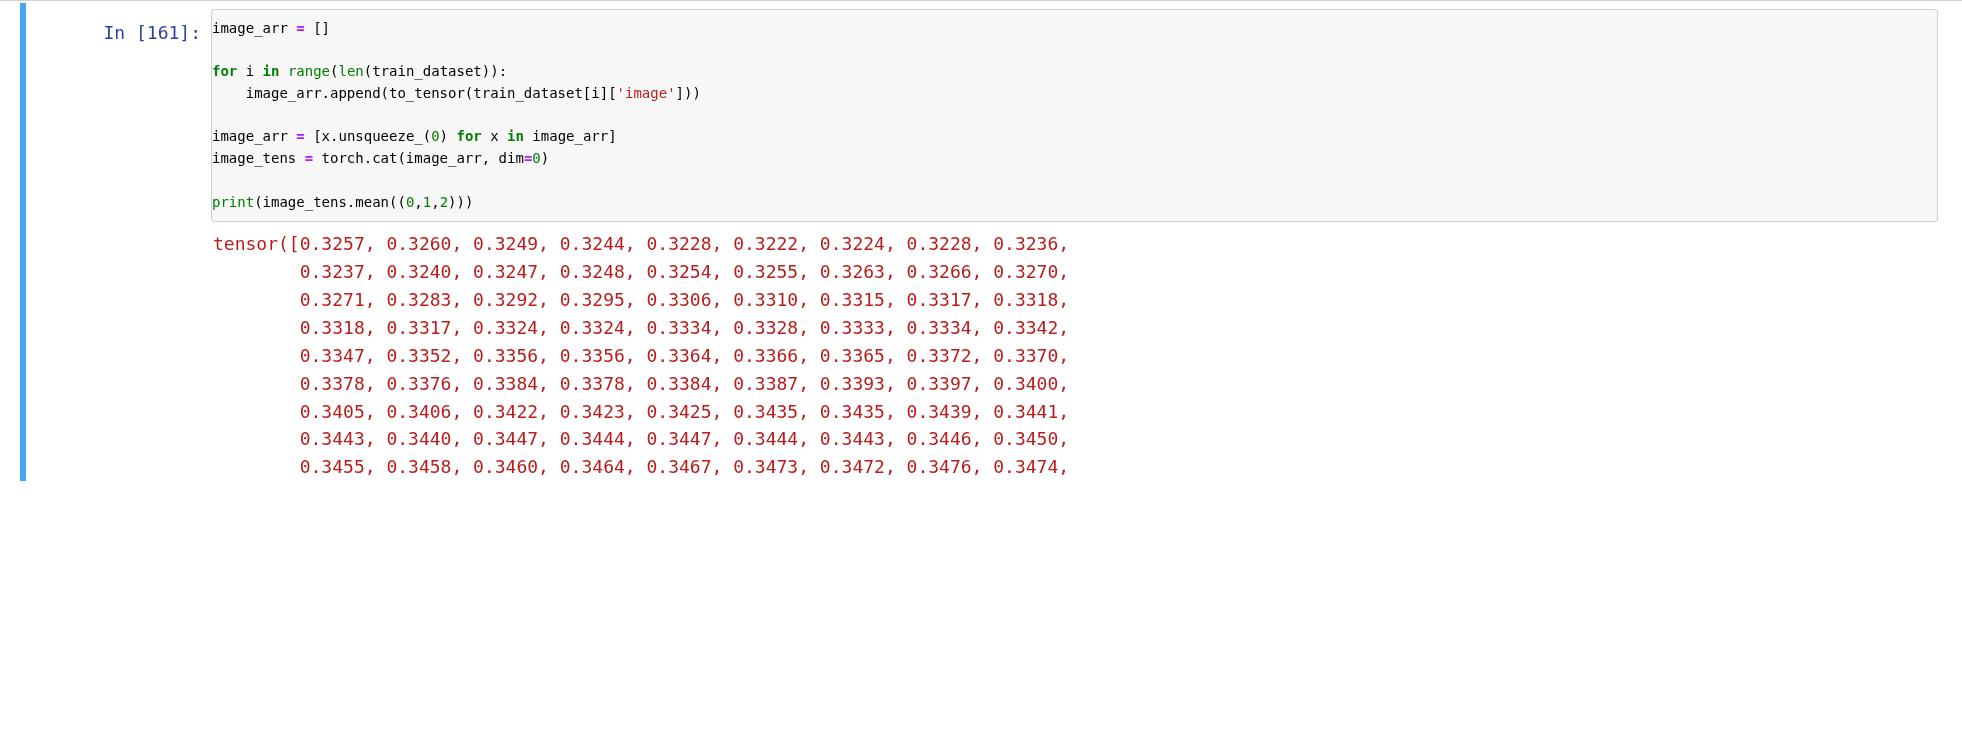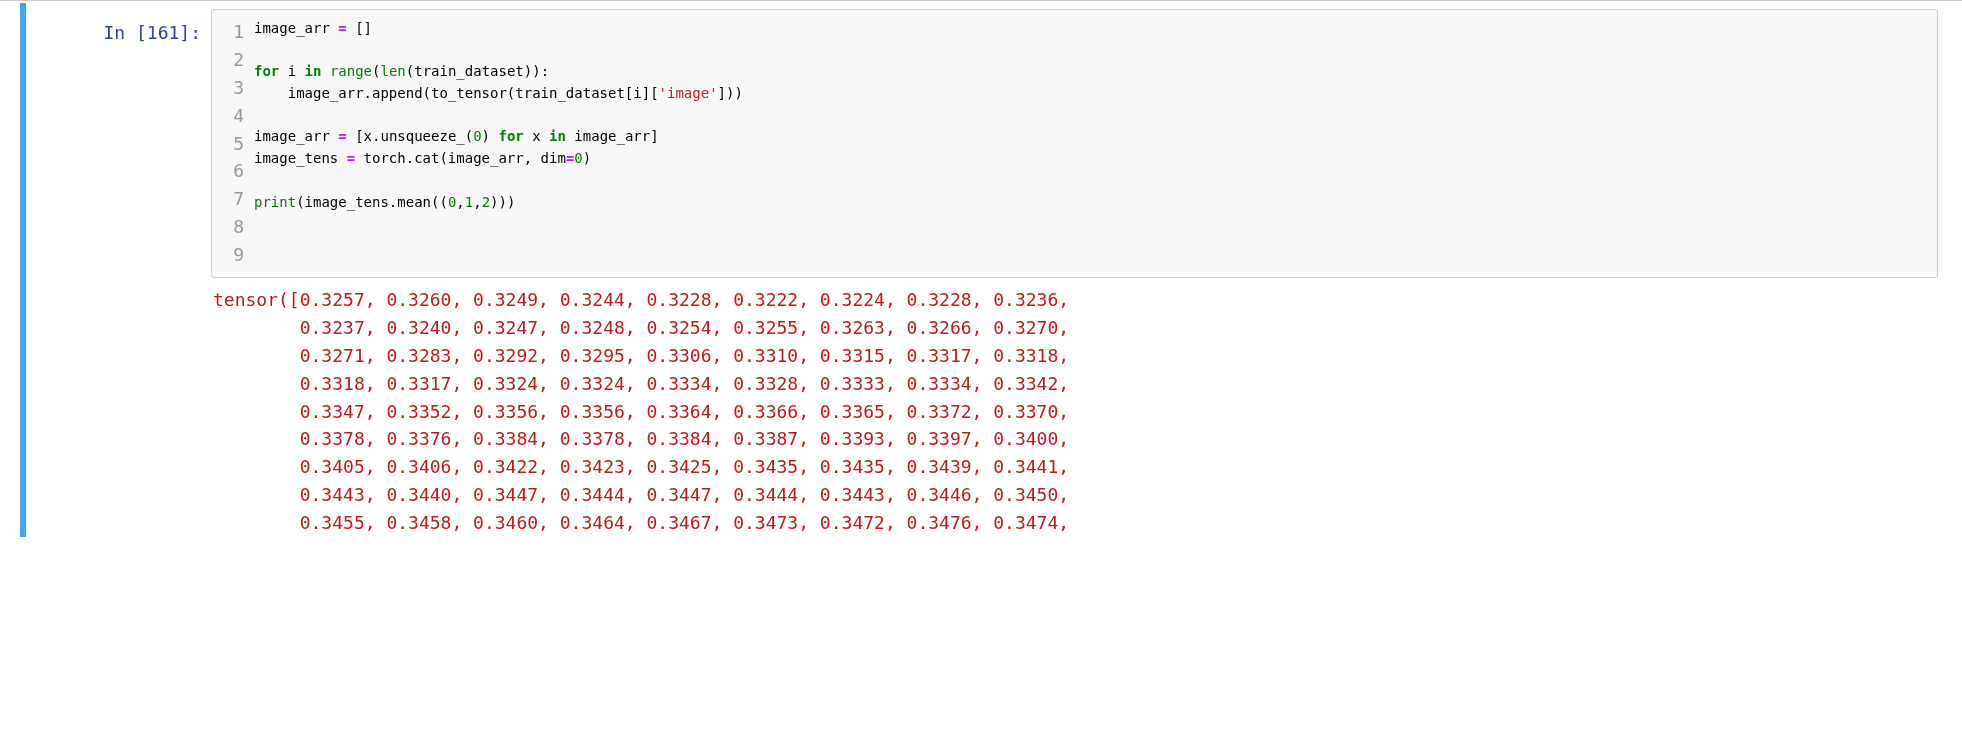--- a/index.html
+++ b/index.html
@@ -80,29 +80,20 @@
     }
   </style>
 </head>
 <body>
 
 <div class="notebook-container">
   <div class="cell">
     <div class="prompt-col">In [161]:</div>
     <div class="content-col">
       <div class="input-area">
-        <div class="gutter"><span>1</span>
-<span>2</span>
-<span>3</span>
-<span>4</span>
-<span>5</span>
-<span>6</span>
-<span>7</span>
-<span>8</span>
-<span>9</span></div>
         <div class="code-block"><span>image_arr </span><span class="tok-op">=</span><span> []</span>
 
 <span class="tok-k">for</span><span> i </span><span class="tok-k">in</span><span> </span><span class="tok-b">range</span><span>(</span><span class="tok-b">len</span><span>(train_dataset)):</span>
 <span>    image_arr.append(to_tensor(train_dataset[i][</span><span class="tok-s">'image'</span><span>]))</span>
 
 <span>image_arr </span><span class="tok-op">=</span><span> [x.unsqueeze_(</span><span class="tok-n">0</span><span>) </span><span class="tok-k">for</span><span> x </span><span class="tok-k">in</span><span> image_arr]</span>
 <span>image_tens </span><span class="tok-op">=</span><span> torch.cat(image_arr, dim</span><span class="tok-op">=</span><span class="tok-n">0</span><span>)</span>
 
 <span class="tok-b">print</span><span>(image_tens.mean((</span><span class="tok-n">0</span><span>,</span><span class="tok-n">1</span><span>,</span><span class="tok-n">2</span><span>)))</span></div>
       </div>

